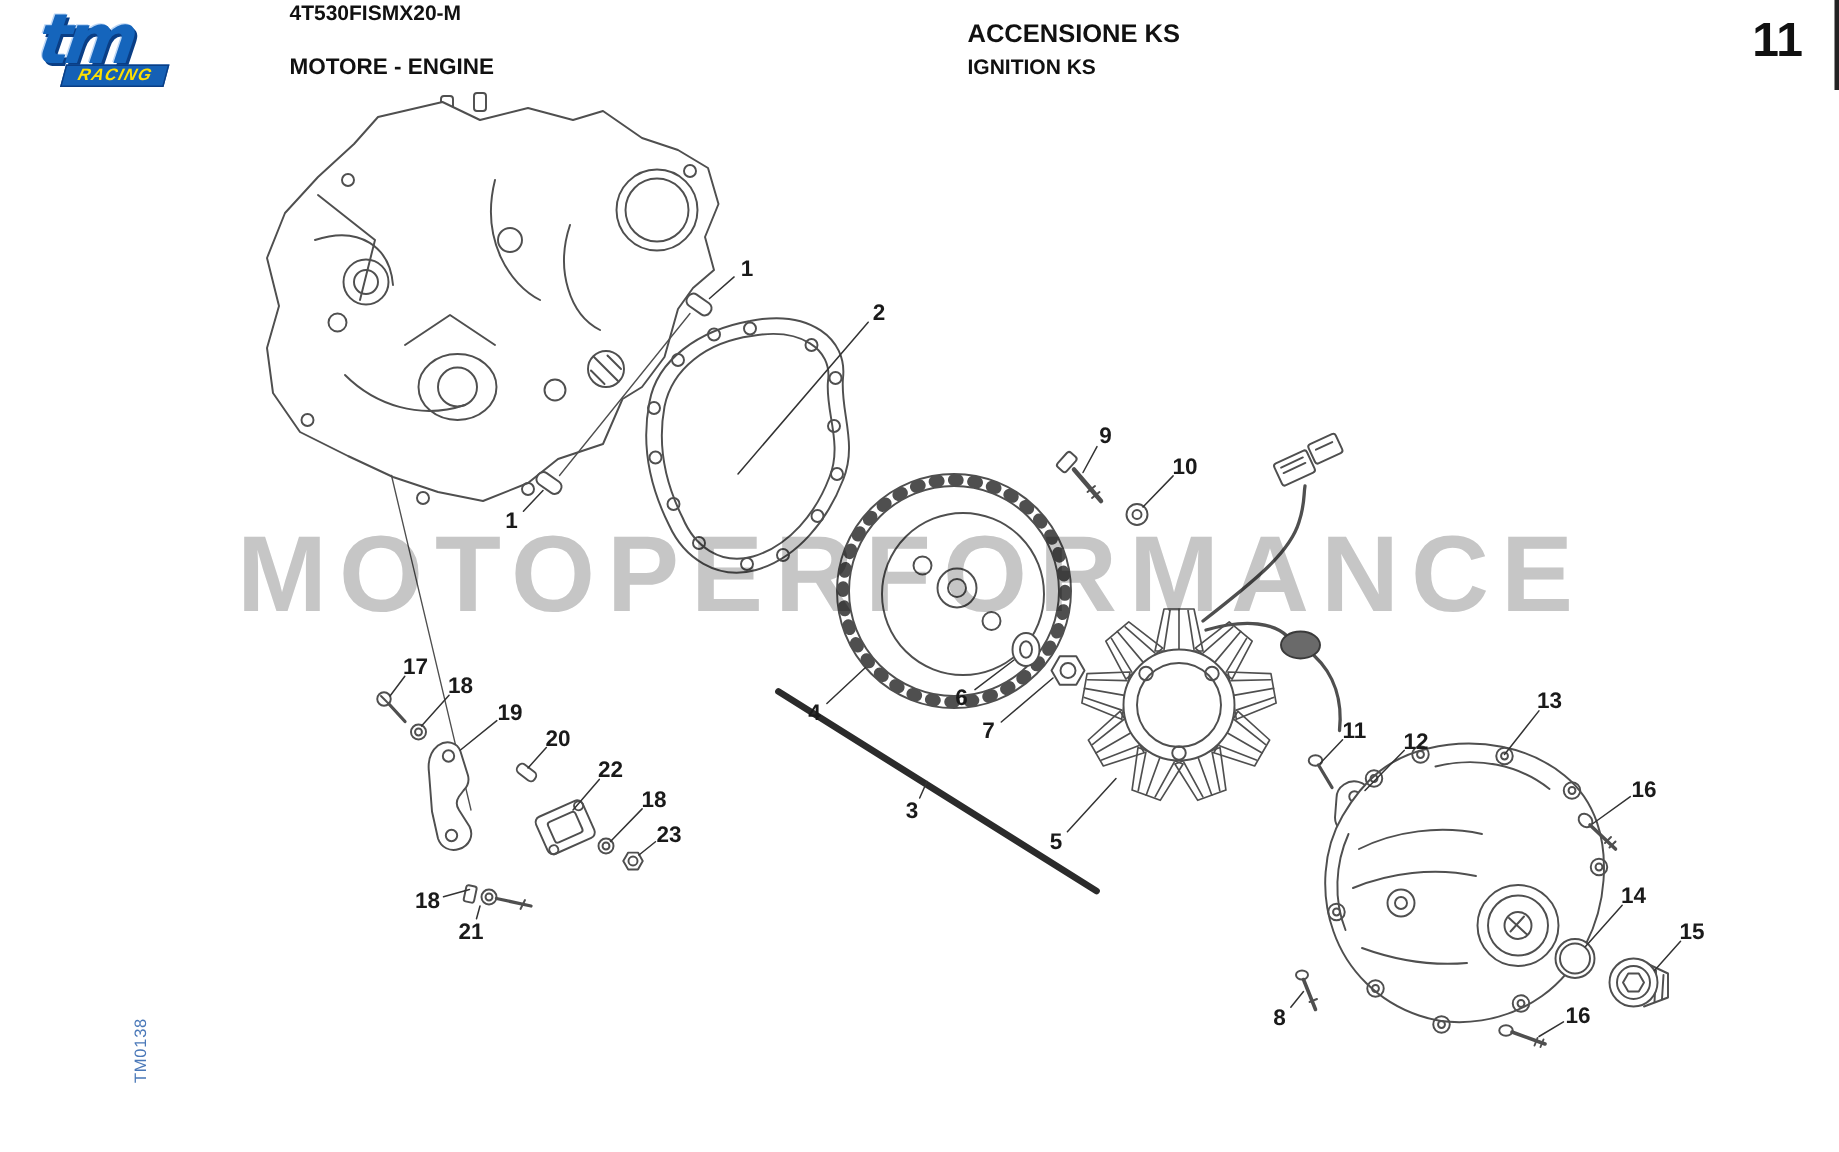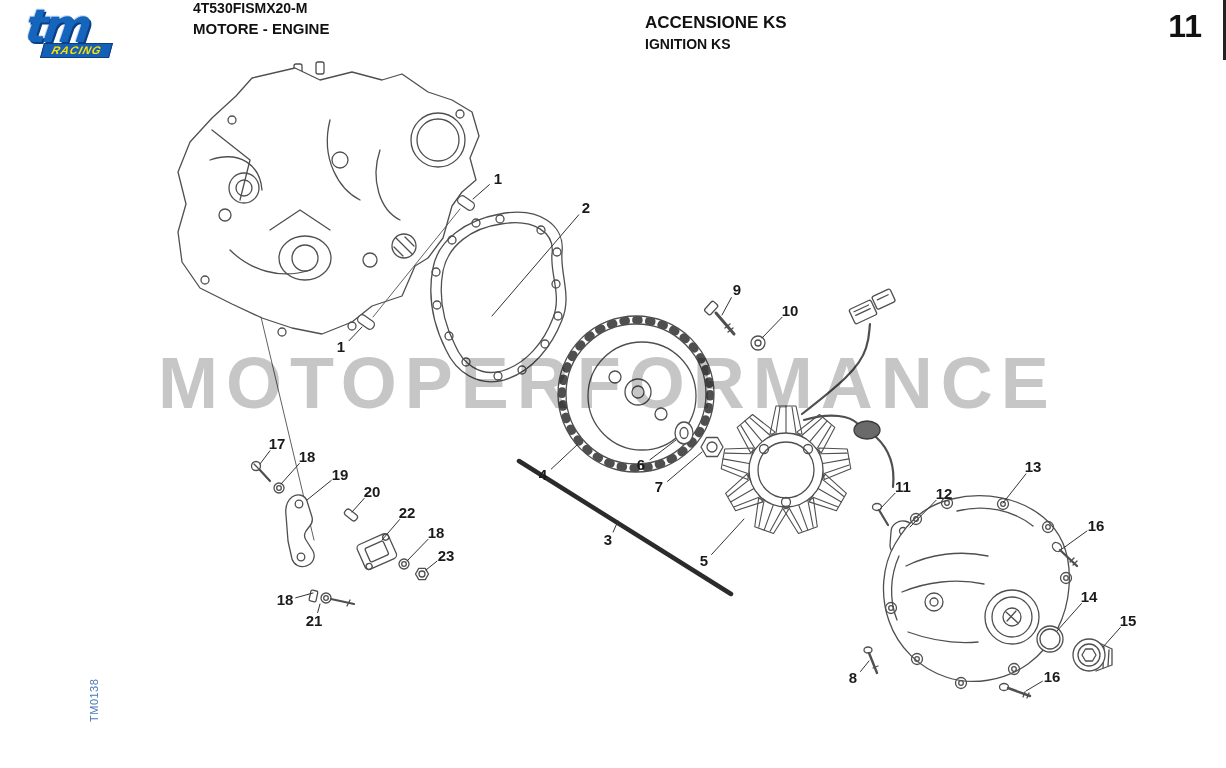--- a/index.html
+++ b/index.html
@@ -3,21 +3,21 @@
 <meta charset="utf-8">
 <style>
   html,body{margin:0;padding:0;background:#fff;}
   .page{
     position:relative;width:1226px;height:768px;background:#ffffff;
     font-family:"Liberation Sans",sans-serif;overflow:hidden;
   }
   
   .hdr{position:absolute;font-weight:bold;color:#111;white-space:nowrap;}
   .hdr.model{left:193px;top:0;font-size:14px;}
-  .hdr.model-sub{left:193px;top:20px;font-size:15px;}
+  .hdr.model-sub{left:193px;top:36px;font-size:15px;}
   .hdr.section{left:645px;top:13px;font-size:17px;}
   .hdr.section-sub{left:645px;top:36px;font-size:14px;}
   .page-number{position:absolute;right:24px;top:8px;font-size:32px;font-weight:bold;color:#111;}
   .edge-mark{position:absolute;right:0;top:0;width:3px;height:60px;background:#222;}
   
   .logo{position:absolute;left:26px;top:6px;width:130px;}
   .logo-tm{
     font-family:"DejaVu Sans",sans-serif;font-style:italic;font-weight:900;
     font-size:46px;line-height:0.9;color:#1565bc;letter-spacing:-4px;
     transform:skewX(-8deg);

